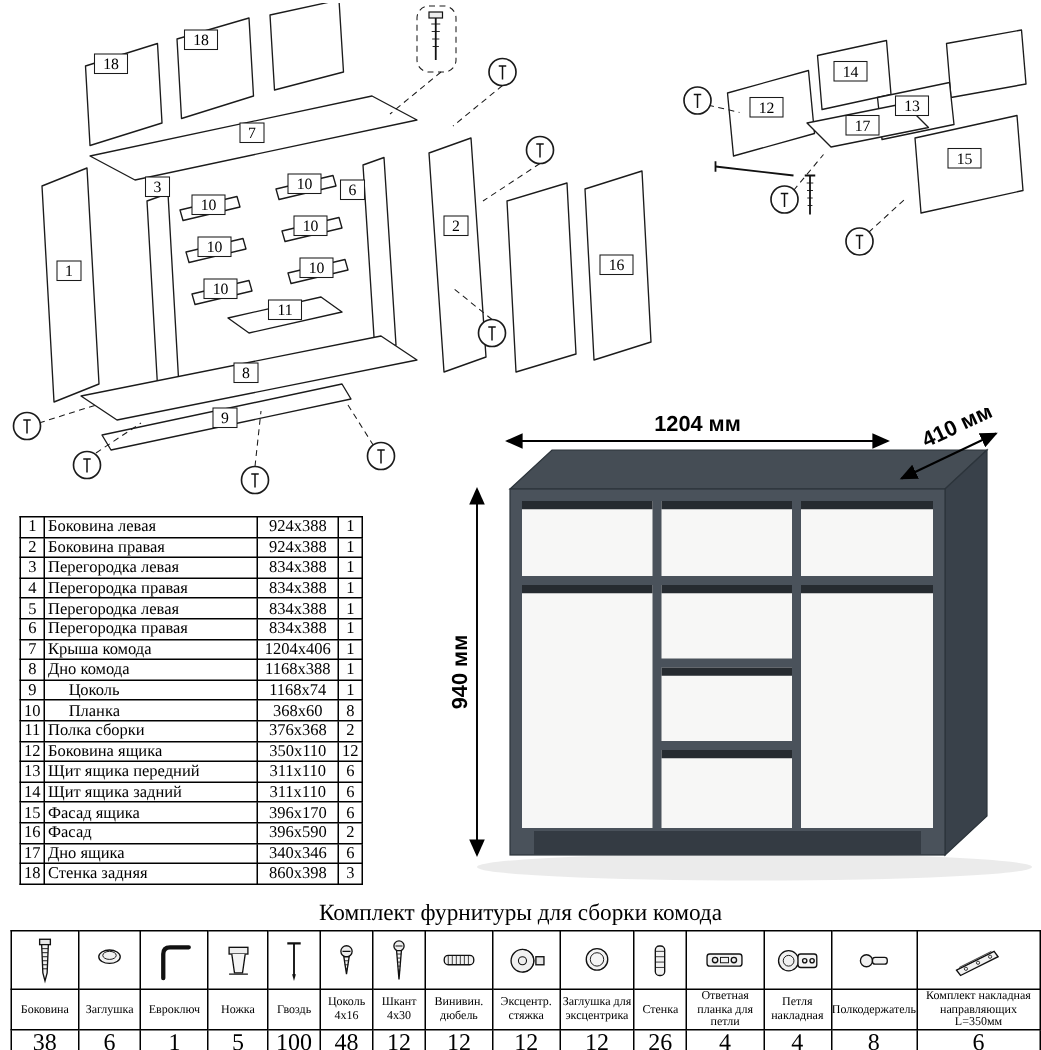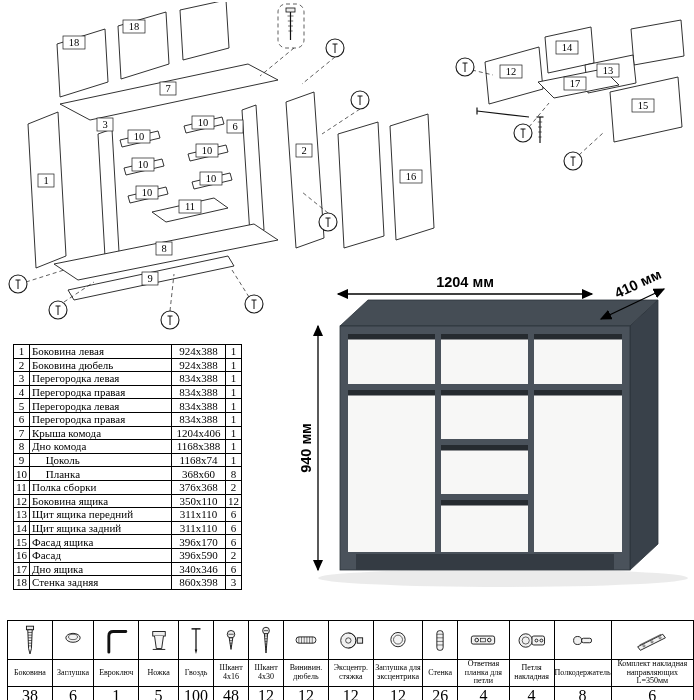--- a/index.html
+++ b/index.html
@@ -207,21 +207,21 @@
       </colgroup>
     <tbody>
         <tr>
           <td class="c">1</td>
           <td>Боковина левая</td>
           <td class="c">924x388</td>
           <td class="c">1</td>
         </tr>
         <tr>
           <td class="c">2</td>
-          <td>Боковина дюбель</td>
+          <td>Боковина правая</td>
           <td class="c">924x388</td>
           <td class="c">1</td>
         </tr>
         <tr>
           <td class="c">3</td>
           <td>Перегородка левая</td>
           <td class="c">834x388</td>
           <td class="c">1</td>
         </tr>
         <tr>
@@ -354,20 +354,21 @@
     <line class="dim" x1="40" y1="22" x2="294" y2="22" marker-start="url(#ah)" marker-end="url(#ah)"></line>
     <text class="dimlbl" x="167" y="15">1204 мм</text>
 
     <line class="dim" x1="303" y1="47" x2="366" y2="17" marker-start="url(#ah)" marker-end="url(#ah)"></line>
     <text class="dimlbl" transform="translate(342,16) rotate(-25)">410 мм</text>
 
     <line class="dim" x1="20" y1="54" x2="20" y2="298" marker-start="url(#ah)" marker-end="url(#ah)"></line>
     <text class="dimlbl" transform="translate(13,176) rotate(-90)">940 мм</text>
   </svg>
 
+  <div class="hw-title">Комплект фурнитуры для сборки комода</div>
 
   <table id="hw-table">
     <tbody>
       <tr class="hw-icons">
           <td style="width: 46px;"><span class="hw-icon"><svg viewBox="0 0 38 36">
                 <rect x="15" y="2" width="8" height="4" fill="#e8e8e8" stroke="#111"></rect>
                 <path d="M16.5 6 h5 L20.6 27 L19 33 L17.4 27 Z" fill="#f2f2f2" stroke="#111"></path>
                 <path d="M16.7 9 h4.6 M16.8 12 h4.4 M16.9 15 h4.2 M17 18 h4 M17.1 21 h3.8 M17.2 24 h3.6" stroke="#111" stroke-width="0.7"></path>
               </svg></span></td>
           <td style="width: 42px;"><span class="hw-icon"><svg viewBox="0 0 38 36">
@@ -441,21 +442,21 @@
                 <circle cx="19" cy="19.5" r="1.2" fill="none" stroke="#111" stroke-width="0.6"></circle>
                 <circle cx="28" cy="15" r="1.2" fill="none" stroke="#111" stroke-width="0.6"></circle>
               </svg></span></td>
         </tr>
       <tr class="hw-names">
           <td>Боковина</td>
           <td>Заглушка</td>
           <td>Евроключ</td>
           <td>Ножка</td>
           <td>Гвоздь</td>
-          <td>Шкант 4x16</td>
+          <td>Цоколь 4x16</td>
           <td>Шкант 4x30</td>
           <td>Винивин. дюбель</td>
           <td>Эксцентр. стяжка</td>
           <td>Заглушка для эксцентрика</td>
           <td>Стенка</td>
           <td>Ответная планка для петли</td>
           <td>Петля накладная</td>
           <td>Полкодержатель</td>
           <td>Комплект накладная направляющих L=350мм</td>
         </tr>

